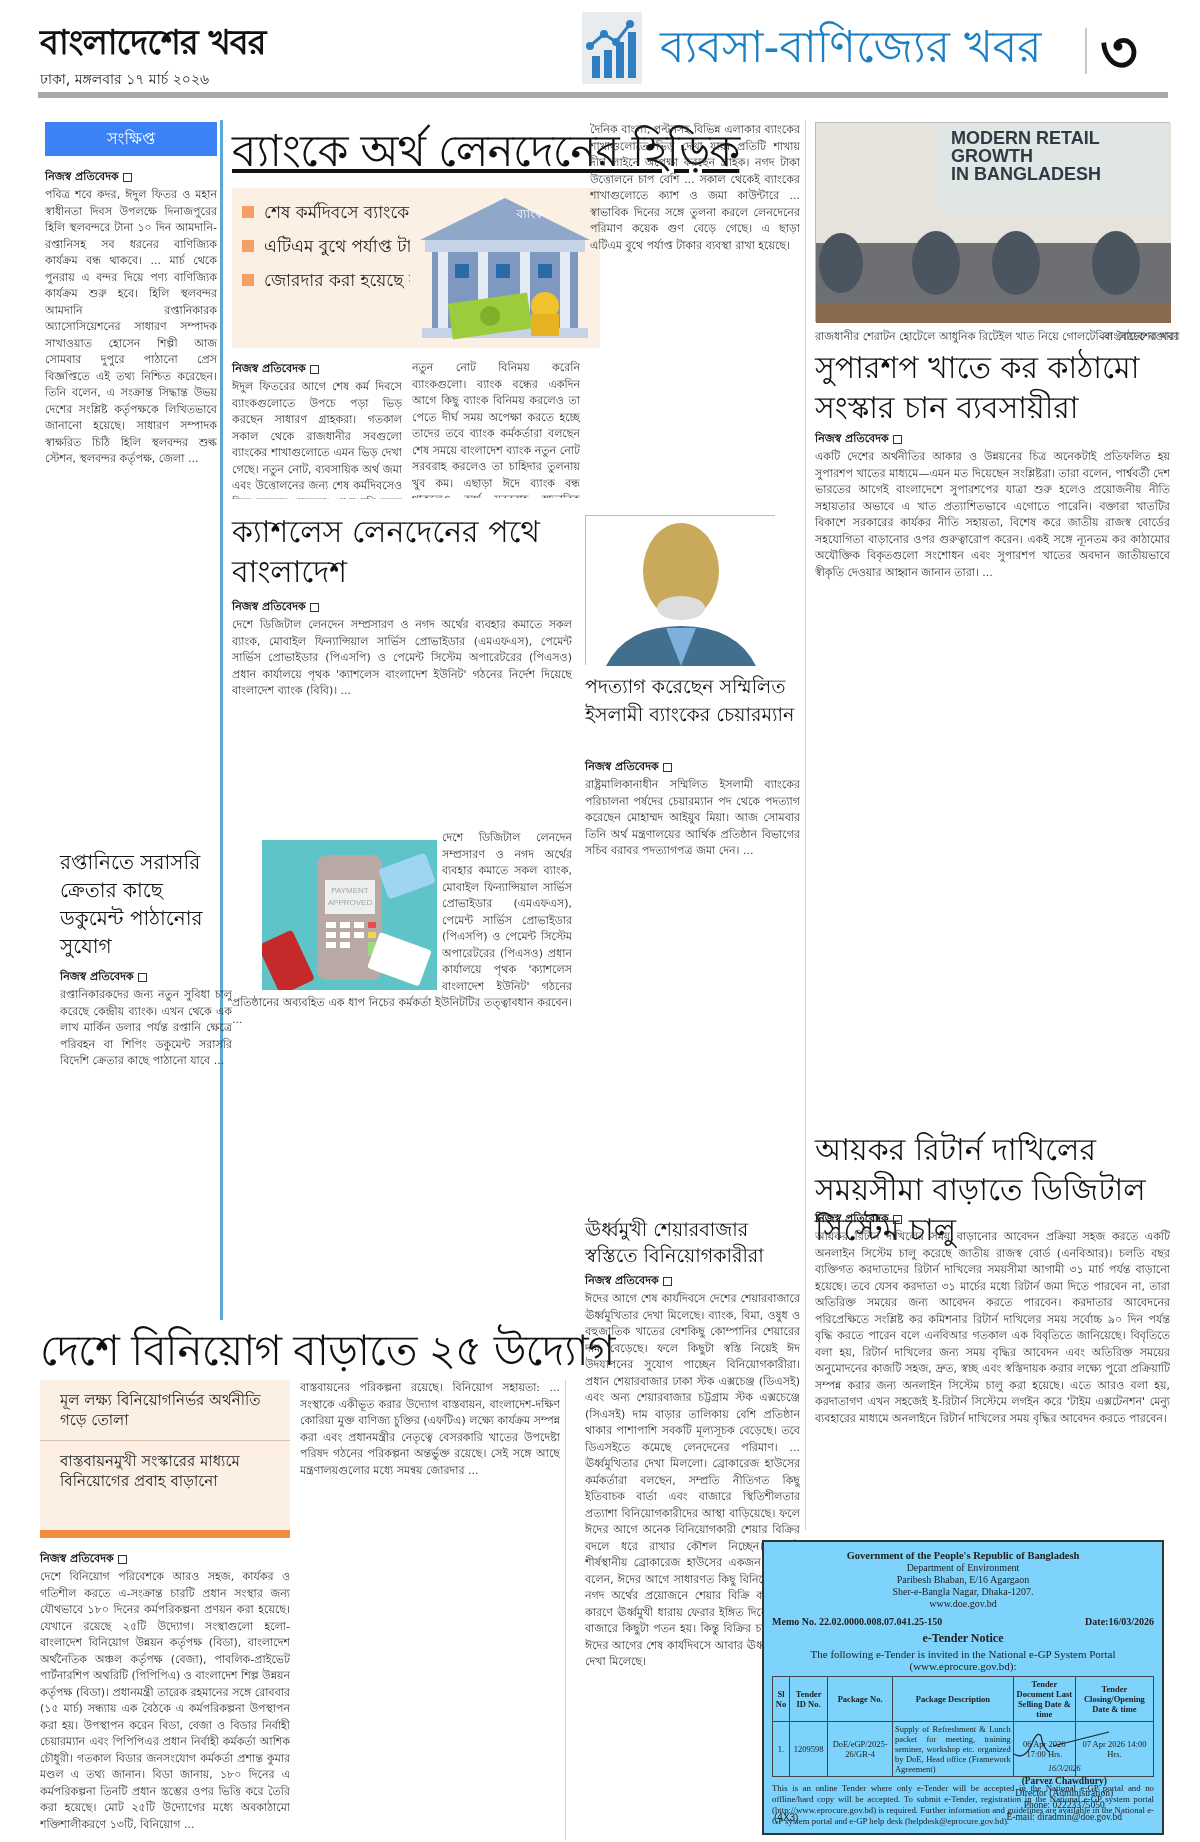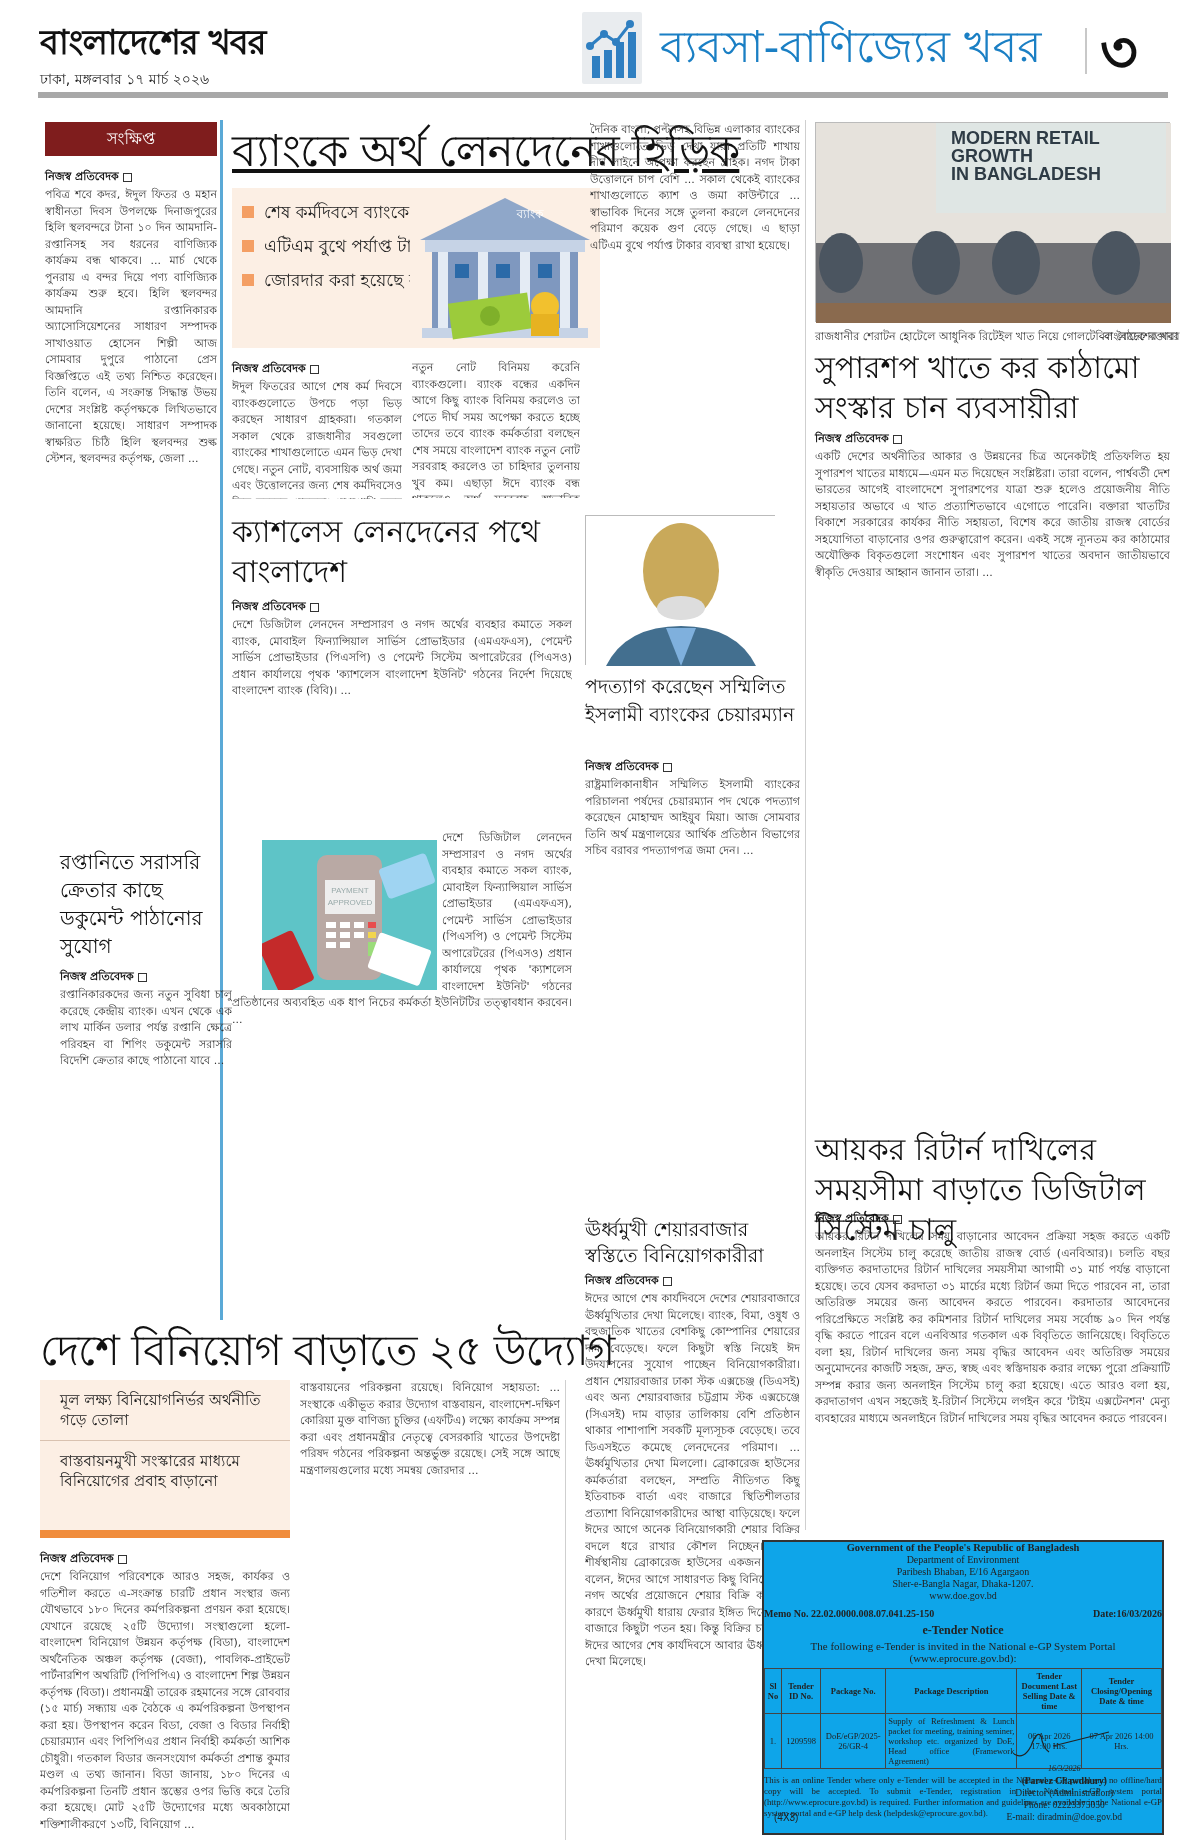--- a/index.html
+++ b/index.html
@@ -14,41 +14,41 @@
   .section-title { left: 660px; top: 14px; font-size: 44px; color: #1a7fc4; font-weight: 400; }
   .sep-bar { left: 1085px; top: 28px; width: 2px; height: 46px; background: #c8c8c8; }
   .page-num { left: 1100px; top: 8px; font-size: 58px; font-weight: 700; color: #111; font-family: "DejaVu Serif", serif; }
   .head-rule { left: 38px; top: 92px; width: 1130px; height: 6px; background: #a8a8a8; }
 
   
   .vrule { width: 1px; background: #cfcfcf; }
   .vrule-blue { width: 3px; background: #5aa9d6; }
 
   
-  .brief-head { left: 45px; top: 122px; width: 172px; height: 34px; background: #7f1d1d; color: #fff; font-size: 16px; text-align: center; line-height: 34px; }
+  .brief-head { left: 45px; top: 122px; width: 172px; height: 34px; background: #3b82f6; color: #fff; font-size: 16px; text-align: center; line-height: 34px; }
   .brief-h { font-size: 20px; line-height: 28px; color: #111; }
   .byline { font-size: 11px; font-weight: 700; color: #111; }
   .byline .box { display: inline-block; width: 9px; height: 9px; border: 1px solid #333; margin-left: 4px; vertical-align: middle; }
   .body { font-size: 11px; line-height: 16.5px; color: #333; text-align: justify; }
 
   .lead-h { font-size: 44px; color: #111; font-family: "DejaVu Serif", serif; letter-spacing: -1px; text-decoration: underline; }
   .panel { background: #fcefe4; }
   .bullet { font-size: 17px; line-height: 24px; color: #222; padding-left: 26px; position: relative; }
   .bullet::before { content: ""; position: absolute; left: 4px; top: 6px; width: 12px; height: 12px; background: #f49f64; }
 
   .sec-h { font-size: 30px; line-height: 40px; color: #111; }
   .photo { background: #cfd6d8; border: 1px solid #bbb; }
   .caption { font-size: 11px; color: #333; }
 
   .invest-h { font-size: 42px; color: #111; font-family: "DejaVu Serif", serif; letter-spacing: -1px; }
   .goal { font-size: 15px; line-height: 20px; color: #222; border-bottom: 1px solid #d9c2b0; padding: 10px 20px; }
   .orange-bar { background: #f08c3c; }
 
   
-  .tender { left: 762px; top: 1540px; width: 402px; height: 295px; border: 2px solid #333; background: #0ea5e9; font-family: "Liberation Serif", serif; color: #222; }
+  .tender { left: 762px; top: 1540px; width: 402px; height: 295px; border: 2px solid #333; background: #7dd3fc; font-family: "Liberation Serif", serif; color: #222; padding: 8px; }
   .tender .gov { text-align: center; font-size: 10px; line-height: 12px; }
   .tender .gov b { font-size: 10.5px; }
   .tender .meta { display: flex; justify-content: space-between; font-size: 10px; margin-top: 6px; font-weight: 700; }
   .tender .etitle { text-align: center; font-weight: 700; font-size: 12px; margin-top: 4px; }
   .tender .intro { font-size: 11px; text-align: center; margin-top: 2px; }
   .tender table { width: 100%; border-collapse: collapse; font-size: 8.5px; margin-top: 4px; }
   .tender th, .tender td { border: 1px solid #444; padding: 2px; vertical-align: middle; text-align: center; }
   .tender th { font-weight: 700; }
   .tender .note { font-size: 8.8px; line-height: 11px; text-align: justify; margin-top: 6px; }
   .tender .sign { position: absolute; right: 40px; bottom: 10px; text-align: center; font-size: 9.5px; line-height: 12px; margin-left: 38px; }

